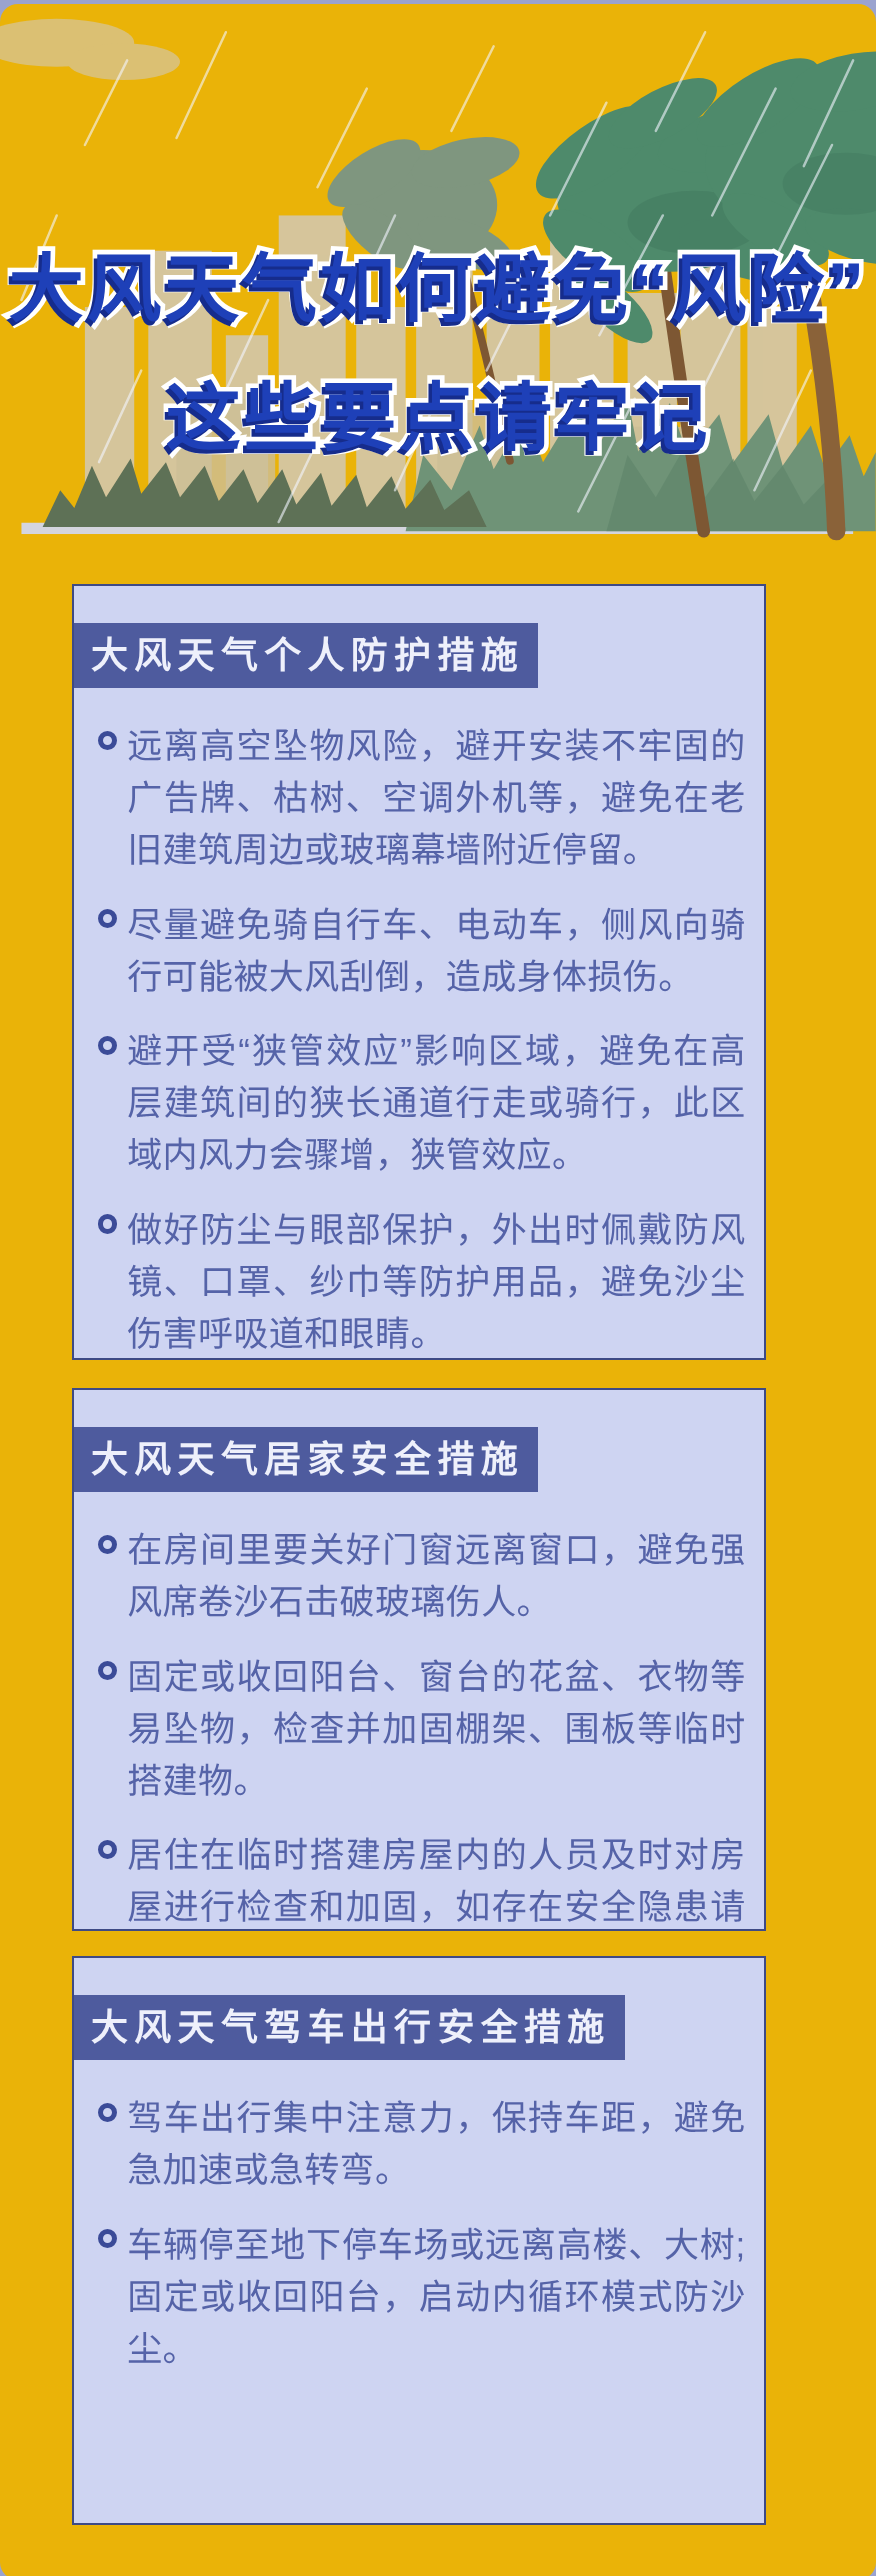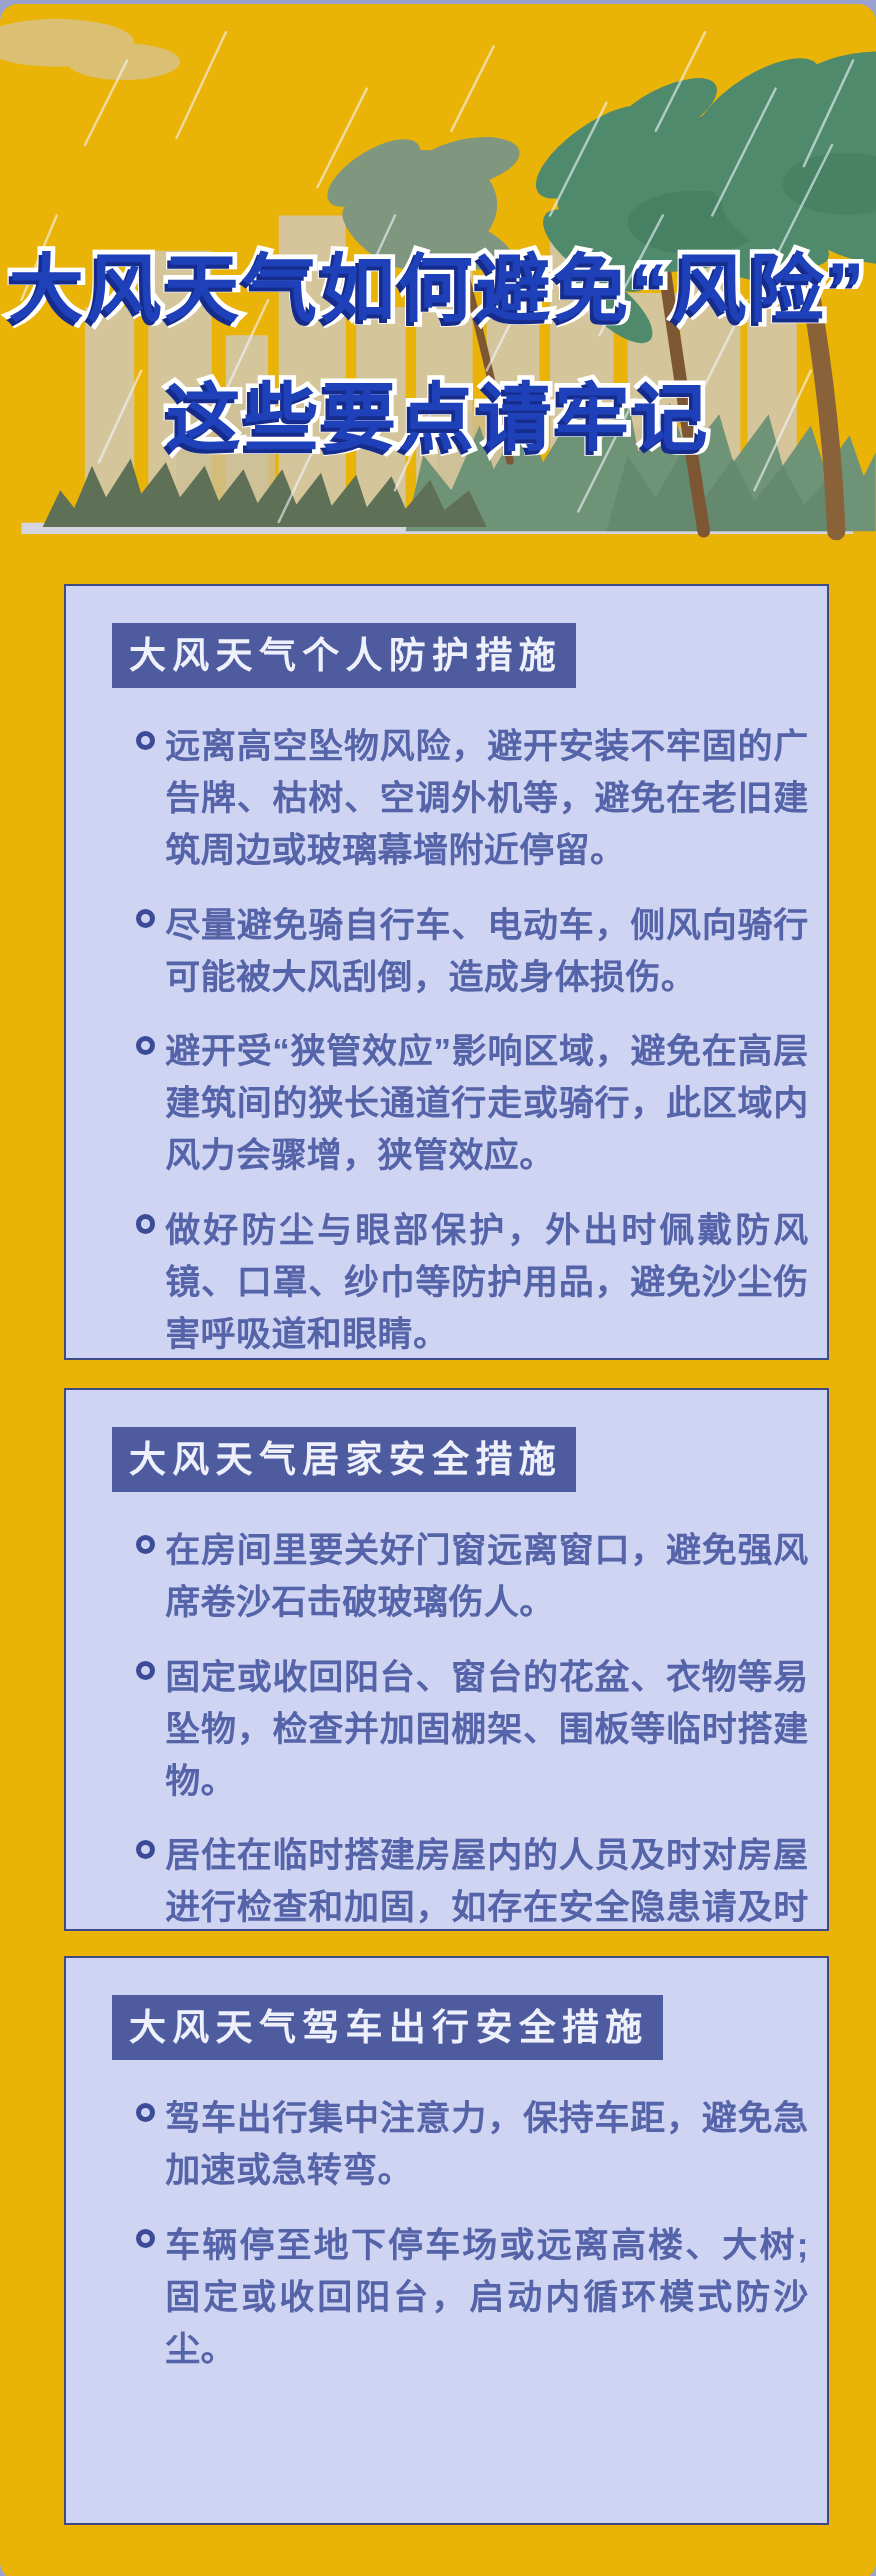--- a/index.html
+++ b/index.html
@@ -33,26 +33,25 @@
     text-stroke:9.2px #ffffff;
     z-index:0;
   }
   .t-fill{
     position:relative;z-index:1;
     color:#1e40b8;
     text-shadow:-3.5px 4.2px 0 #162c8c;
   }
   
   .card{
-    position:absolute;left:64px;width:765px;
+    position:absolute;left:72px;width:694px;
     background:#ced4f2;
     border:2.8px solid #3e4a85;
     box-sizing:border-box;
     overflow:hidden;
-    padding-left:46px;
   }
   .card-1{top:580px;height:776px;}
   .card-2{top:1384px;height:543px;}
   .card-3{top:1952px;height:569px;}
   .band{
     display:inline-block;
     margin-top:37px;
     background:#4e5b9e;
     color:#eef0fb;
     font-size:37px;
@@ -71,21 +70,21 @@
     border:5px solid #3b4b98;
     border-radius:50%;
     margin-top:10.6px;
     margin-right:10px;
     background:transparent;
   }
   .item-text{
     flex:1;
     font-size:35px;
     line-height:52px;
-    font-weight:bold;
+    font-weight:normal;
     color:#5563a8;
     text-align:justify;
     letter-spacing:0.4px;
   }
 </style>
 </head>
 <body>
 
 <div class="page">
 

